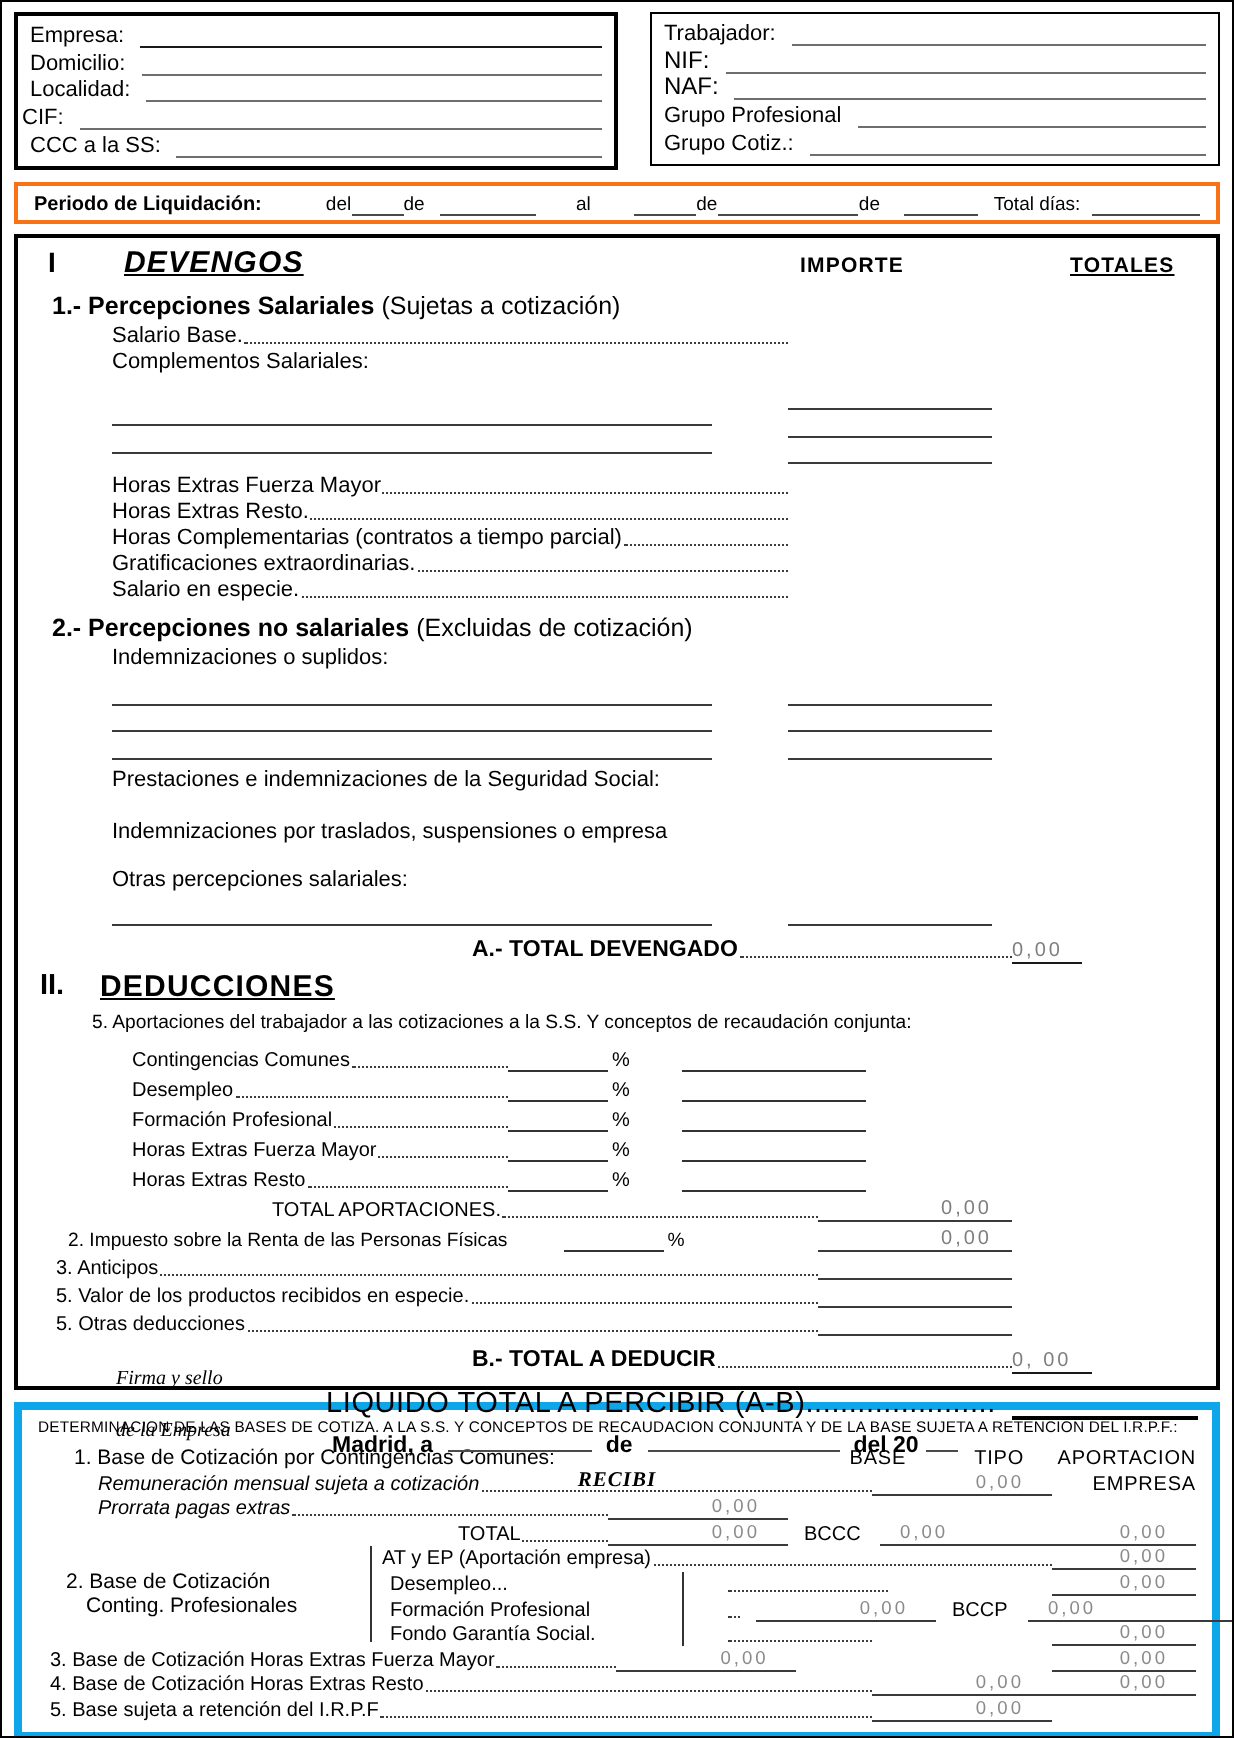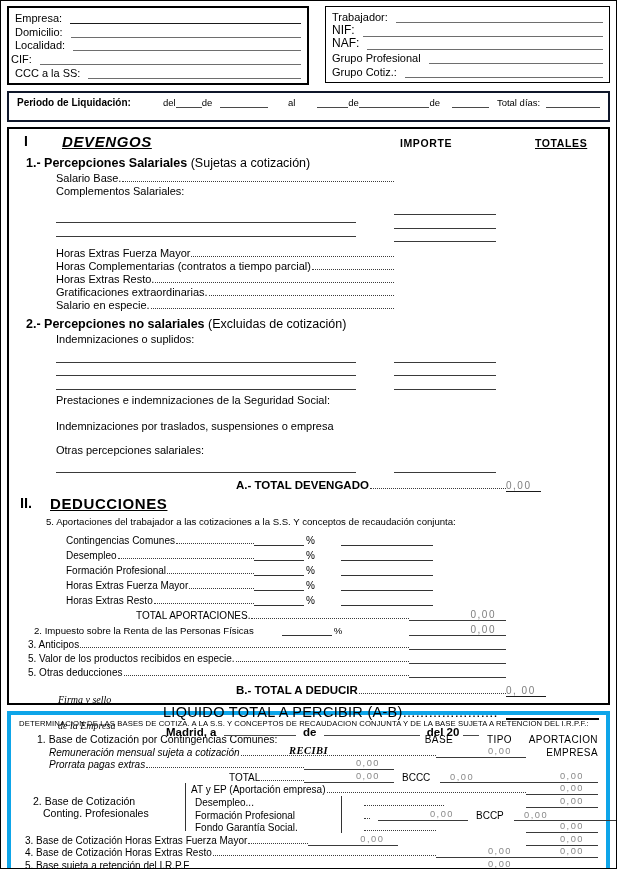--- a/index.html
+++ b/index.html
@@ -13,21 +13,21 @@
   .top { display:flex; gap:16px; }
   .box1 { width:302px; border:2px solid #000; padding:2px 6px 4px 6px; }
   .box2 { flex:1; border:1.5px solid #000; padding:2px 6px 4px 6px; height:fit-content; }
   .fr { display:flex; align-items:flex-end; height:13.8px; font-size:11px; }
   .fr .lab { white-space:nowrap; }
   .fr .ln { flex:1; border-bottom:1px solid #6e6e6e; margin-left:8px; height:11px; }
   .fr .ln.strong { border-bottom:1.6px solid #1a1a1a; }
   .fr.out { margin-left:-4px; }
   .fr.big { font-size:12px; }
   
-  .periodo { border:2px solid #0f172a; margin-top:6px; padding:4px 8px 12px 8px;
+  .periodo { border:2px solid #f97316; margin-top:6px; padding:4px 8px 2px 8px;
              display:flex; align-items:flex-end; font-size:9.5px; }
   .periodo .plabel { font-weight:bold; font-size:10px; white-space:nowrap; }
   .u { display:inline-block; border-bottom:1px solid #4a4a4a; height:10px; }
   .pw { margin-left:6px; white-space:nowrap; }
   
   .main { border:2px solid #000; margin-top:5px; padding:4px 9px 2px 9px; height:578px; }
   .dhead { position:relative; height:20px; }
   .dnum { position:absolute; left:6px; top:0; font-size:14px; font-weight:bold; }
   .dtitle { position:absolute; left:44px; top:0; font-size:15px; font-weight:bold;
             text-decoration:underline; letter-spacing:.6px;font-style:italic; }
@@ -204,28 +204,28 @@
 
     <div class="r" style="margin-top:4px">
         <span class="i1"></span>
         <span>Horas Extras Fuerza Mayor</span>
         <span class="dots"></span>
         <span class="ic"><span class="ul"></span></span>
         <span class="tc"></span>
       </div>
     <div class="r">
         <span class="i1"></span>
+        <span>Horas Extras Resto.</span>
+        <span class="dots"></span>
+        <span class="ic"><span class="ul"></span></span>
+        <span class="tc"></span>
+      </div>
+    <div class="r">
+        <span class="i1"></span>
         <span>Horas Complementarias (contratos a tiempo parcial)</span>
-        <span class="dots"></span>
-        <span class="ic"><span class="ul"></span></span>
-        <span class="tc"></span>
-      </div>
-    <div class="r">
-        <span class="i1"></span>
-        <span>Horas Extras Resto.</span>
         <span class="dots"></span>
         <span class="ic"><span class="ul"></span></span>
         <span class="tc"></span>
       </div>
     <div class="r">
         <span class="i1"></span>
         <span>Gratificaciones  extraordinarias.</span>
         <span class="dots"></span>
         <span class="ic"><span class="ul"></span></span>
         <span class="tc"></span>

